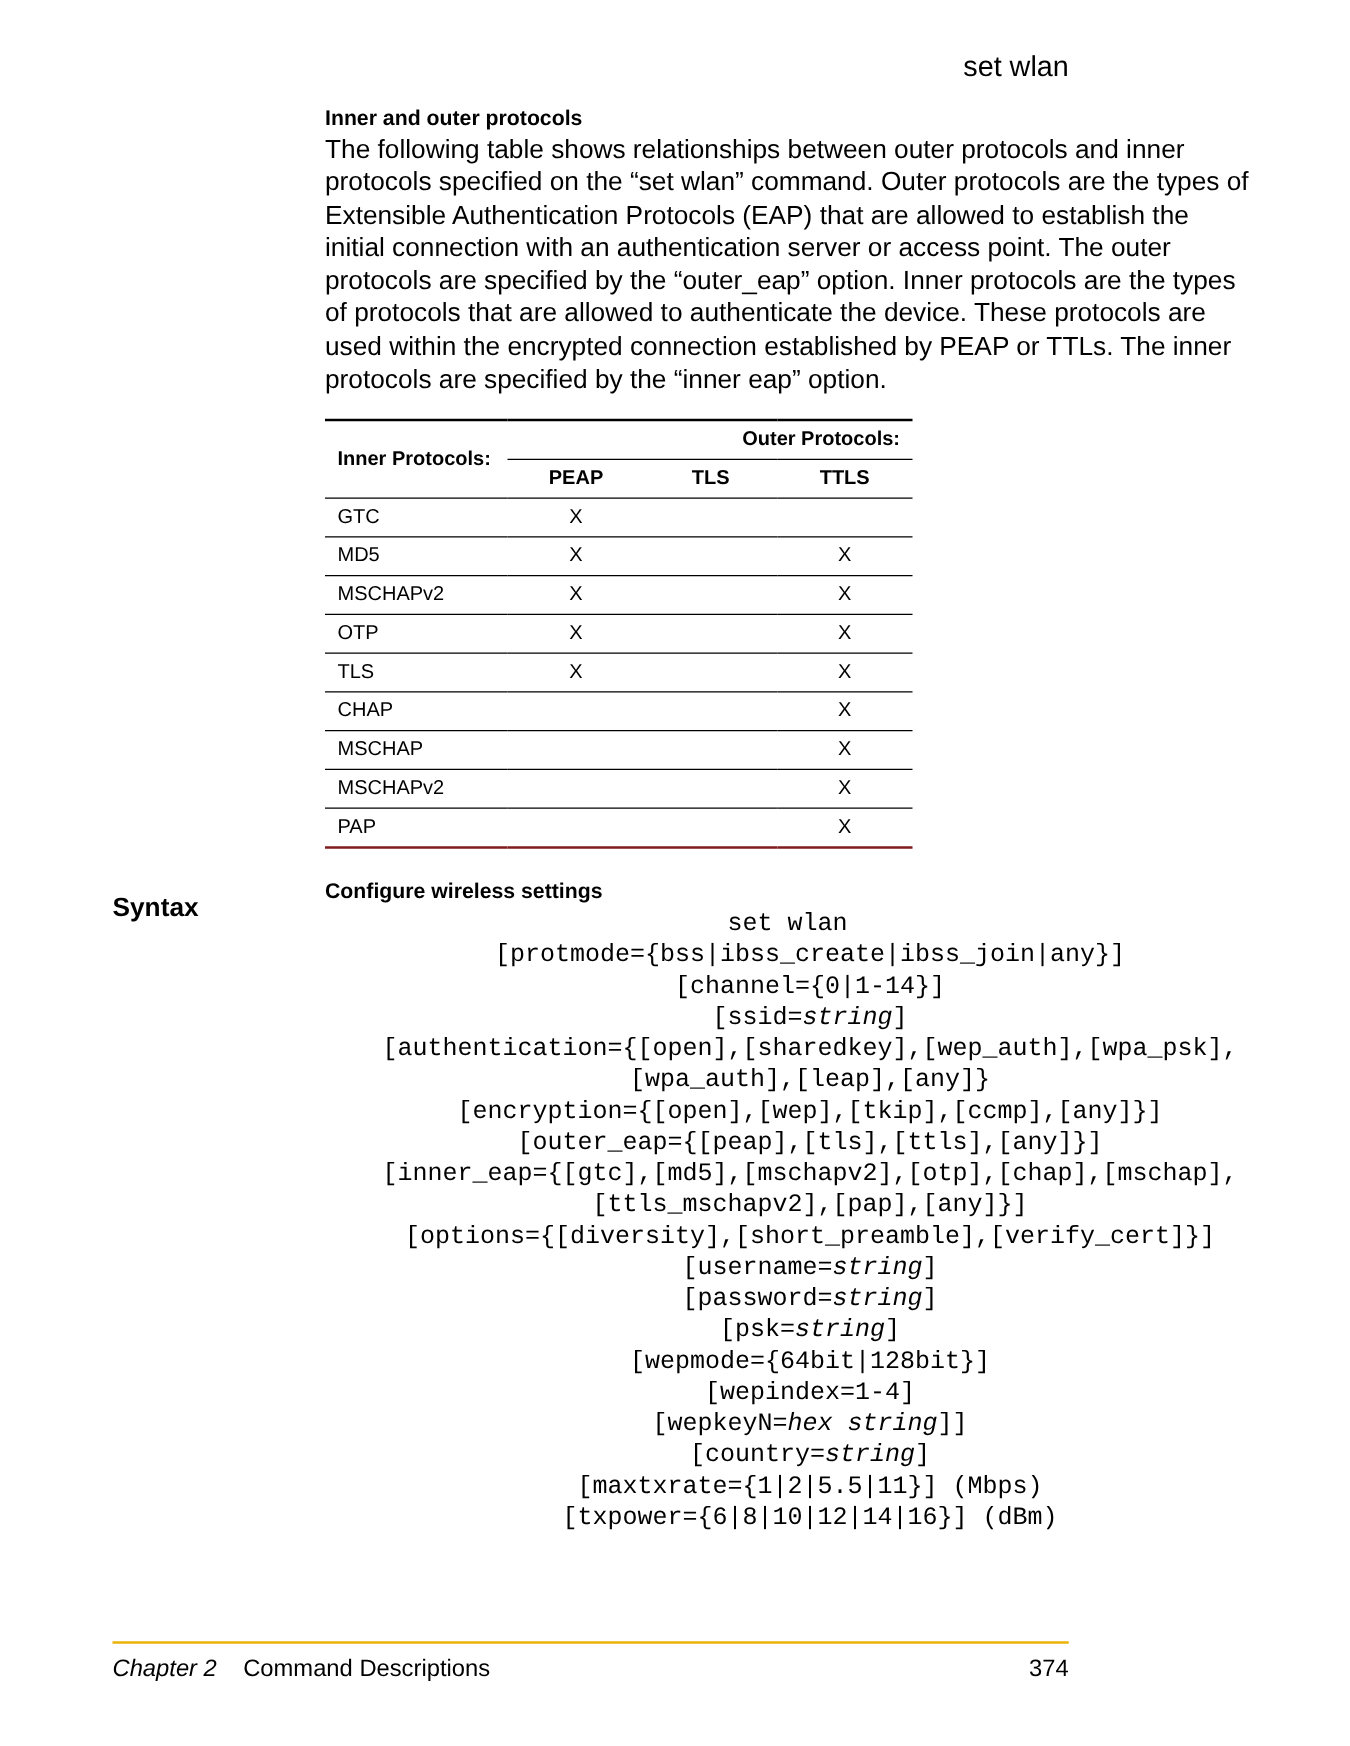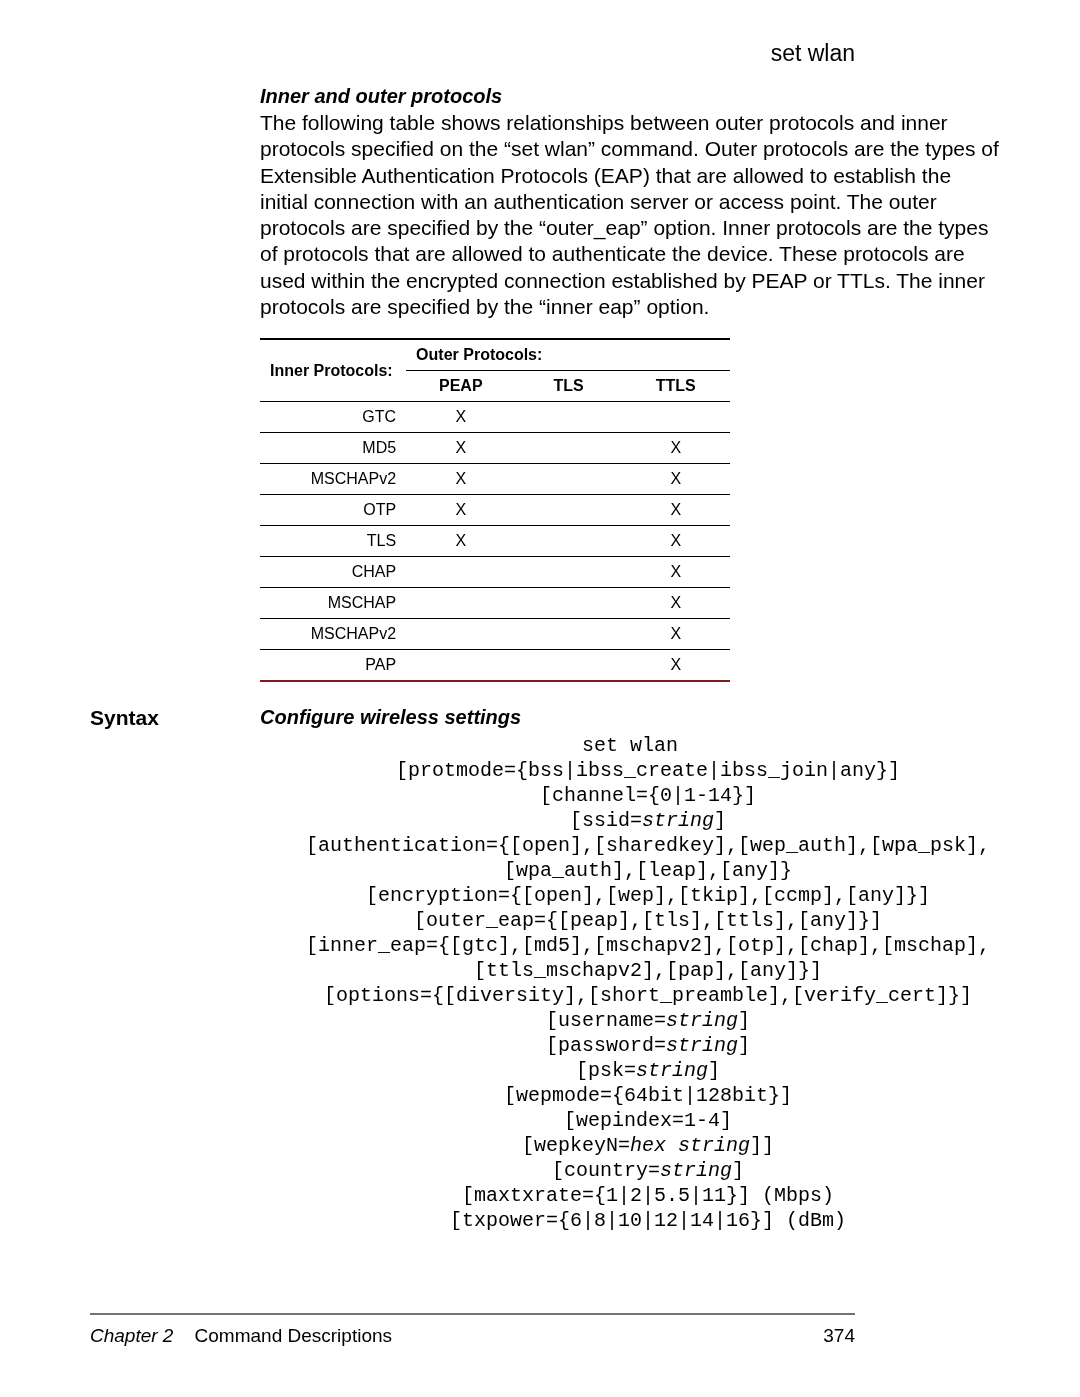--- a/index.html
+++ b/index.html
@@ -22,23 +22,22 @@
     right: 85px;
     font-size: 23px;
   }
   .body-col {
     margin-left: 170px;
     margin-top: 45px;
     width: 740px;
   }
   .section-title {
     font-weight: bold;
-    font-size: 20px;
+    font-size: 17px;
     margin: 0 0 2px 0;
-    font-style: italic;
   }
   .para {
     font-size: 21px;
     line-height: 1.25;
     margin: 0 0 18px 0;
   }
   .side-label {
     position: absolute;
     left: 90px;
     font-weight: bold;
@@ -59,28 +58,28 @@
   }
   table.proto th {
     font-weight: bold;
   }
   table.proto .inner-col {
     text-align: left;
     width: 140px;
     border-top: 2px solid #000;
   }
   table.proto .outer-head {
-    text-align: left;
+    text-align: right;
     border-top: 2px solid #000;
   }
   table.proto td {
     text-align: center;
   }
   table.proto td.row-label {
-    text-align: right;
+    text-align: left;
   }
   table.proto tr:last-child td {
     border-bottom: 2px solid #7f1d1d;
   }
   table.proto .sub-col {
     width: 105px;
   }
   
   .mono {
     font-family: Liberation Mono, monospace;
@@ -92,21 +91,21 @@
   }
   .mono .ital {
     font-style: italic;
   }
   
   .footer {
     position: absolute;
     bottom: 50px;
     left: 90px;
     right: 85px;
-    border-top: 2px solid #737373;
+    border-top: 2px solid #eab308;
     padding-top: 10px;
     font-size: 19px;
     display: flex;
     justify-content: space-between;
   }
   .footer .chap-ital {
     font-style: italic;
   }
 </style>
 </head>
@@ -185,21 +184,21 @@
           <tr>
             <td class="row-label">PAP</td>
             <td></td>
             <td></td>
             <td>X</td>
           </tr>
         </tbody>
     </table>
 
     <div style="position:relative;">
-      <div class="side-label" style="left:-170px; top:0;text-align:center;">Syntax</div>
+      <div class="side-label" style="left:-170px; top:12px;text-align:center;">Syntax</div>
       <p class="section-title">Configure wireless settings</p>
       <div class="mono" id="syntax-block"><span>set wlan</span>
 <span>   [protmode={bss|ibss_create|ibss_join|any}]</span>
 <span>   [channel={0|1-14}]</span>
 <span>   [ssid=</span><span class="ital">string</span><span>]</span>
 <span>   [authentication={[open],[sharedkey],[wep_auth],[wpa_psk],</span>
 <span>   [wpa_auth],[leap],[any]}</span>
 <span>   [encryption={[open],[wep],[tkip],[ccmp],[any]}]</span>
 <span>   [outer_eap={[peap],[tls],[ttls],[any]}]</span>
 <span>   [inner_eap={[gtc],[md5],[mschapv2],[otp],[chap],[mschap],</span>

